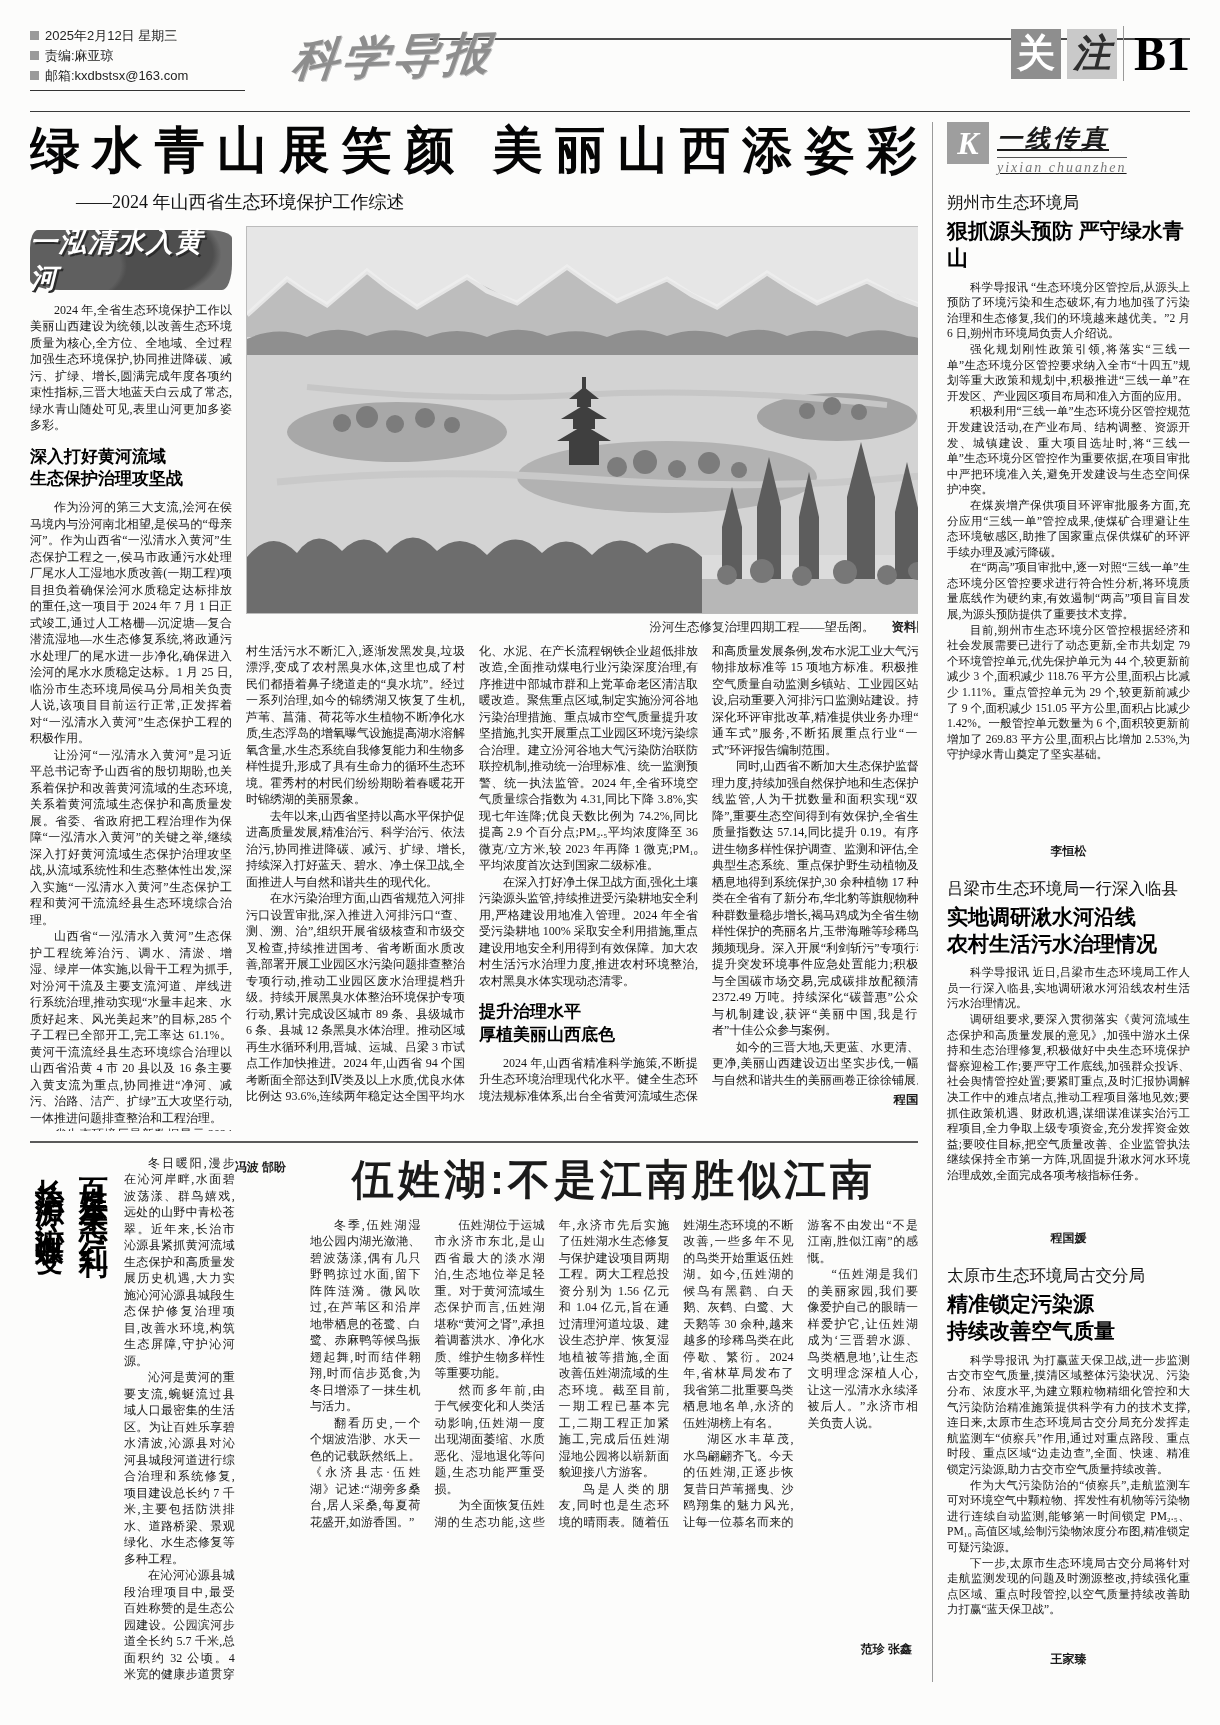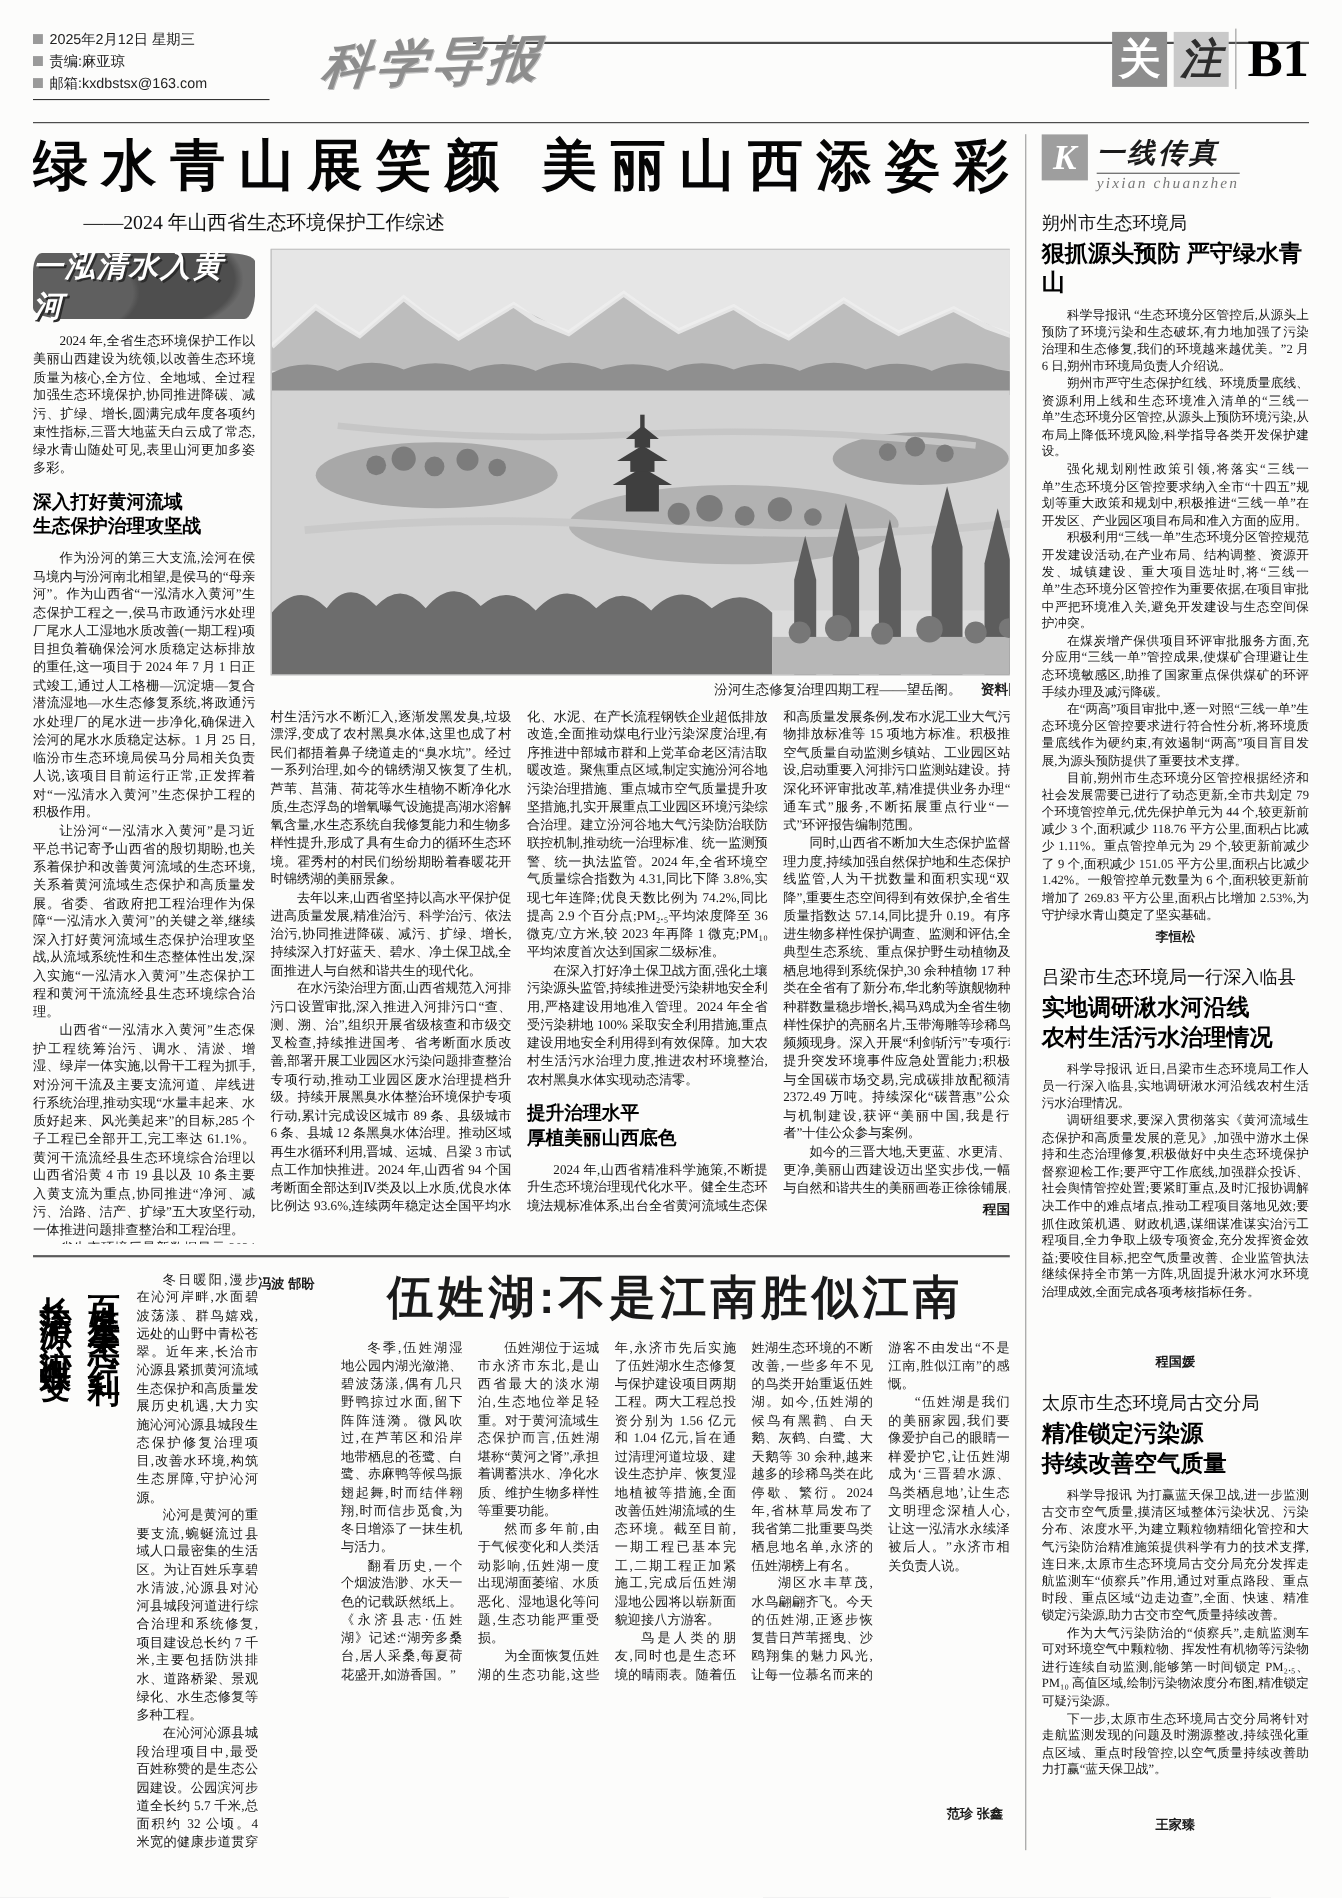--- a/index.html
+++ b/index.html
@@ -66,21 +66,21 @@
   .bltext .flow{overflow:hidden;flex:1;}
   .byl-row{text-align:right;font:bold 12px var(--sans);padding:4px 6px 0 0;}
   .mid{display:flex;flex-direction:column;overflow:hidden;}
   .h2mid{font:900 42px/1.1 var(--sans);text-align:center;letter-spacing:4px;margin:2px 0 14px;}
   .midbody{column-count:5;column-gap:14px;column-fill:balance;height:420px;overflow:hidden;}
   .midbody p{font:12px/16.5px var(--serif);text-align:justify;text-indent:2em;}
   
   .sb-badge{display:flex;align-items:flex-start;gap:8px;margin-bottom:12px;}
   .kbox{width:42px;height:42px;background:#9e9e9e;color:#fff;display:flex;align-items:center;
         justify-content:center;font:italic bold 32px var(--serif);}
-  .sb-t{display:flex;flex-direction:column;}
+  .sb-t{display:flex;flex-direction:column;text-decoration:underline;}
   .sb-t .zh-t{font:italic 900 25px var(--serif);letter-spacing:3px;border-bottom:1.5px solid #555;
         padding-bottom:2px;}
   .sb-t .py{font:italic 14px var(--serif);color:#777;letter-spacing:2px;margin-top:2px;}
   .kicker{font:16.5px var(--sans);color:#111;margin:4px 0 3px;}
   .sb-h{font:900 21px/1.3 var(--sans);color:#000;margin-bottom:8px;}
   .sb-body{overflow:hidden;}
   .sb-body p{font:11.5px/15.6px var(--serif);text-align:justify;text-indent:2em;color:#161616;}
   .sb-byl{text-align:center;font:bold 12px var(--sans);margin:3px 0 14px;}
 </style>
 </head>
@@ -115,21 +115,21 @@
           <div class="badge">
             <span>一泓清水入黄河</span>
           </div>
           <p class="b">2024 年,全省生态环境保护工作以美丽山西建设为统领,以改善生态环境质量为核心,全方位、全地域、全过程加强生态环境保护,协同推进降碳、减污、扩绿、增长,圆满完成年度各项约束性指标,三晋大地蓝天白云成了常态,绿水青山随处可见,表里山河更加多姿多彩。</p>
           <h3 class="sub">
             <div>深入打好黄河流域</div>
             <div>生态保护治理攻坚战</div>
           </h3>
           <p class="b">作为汾河的第三大支流,浍河在侯马境内与汾河南北相望,是侯马的“母亲河”。作为山西省“一泓清水入黄河”生态保护工程之一,侯马市政通污水处理厂尾水人工湿地水质改善(一期工程)项目担负着确保浍河水质稳定达标排放的重任,这一项目于 2024 年 7 月 1 日正式竣工,通过人工格栅—沉淀塘—复合潜流湿地—水生态修复系统,将政通污水处理厂的尾水进一步净化,确保进入浍河的尾水水质稳定达标。1 月 25 日,临汾市生态环境局侯马分局相关负责人说,该项目目前运行正常,正发挥着对“一泓清水入黄河”生态保护工程的积极作用。</p>
           <p class="b">让汾河“一泓清水入黄河”是习近平总书记寄予山西省的殷切期盼,也关系着保护和改善黄河流域的生态环境,关系着黄河流域生态保护和高质量发展。省委、省政府把工程治理作为保障“一泓清水入黄河”的关键之举,继续深入打好黄河流域生态保护治理攻坚战,从流域系统性和生态整体性出发,深入实施“一泓清水入黄河”生态保护工程和黄河干流流经县生态环境综合治理。</p>
-          <p class="b">山西省“一泓清水入黄河”生态保护工程统筹治污、调水、清淤、增湿、绿岸一体实施,以骨干工程为抓手,对汾河干流及主要支流河道、岸线进行系统治理,推动实现“水量丰起来、水质好起来、风光美起来”的目标,285 个子工程已全部开工,完工率达 61.1%。黄河干流流经县生态环境综合治理以山西省沿黄 4 市 19 县以及 10 条主要入黄支流为重点,协同推进“净河、减污、治路、洁产、扩绿”五大攻坚行动,一体推进问题排查整治和工程治理。</p>
+          <p class="b">山西省“一泓清水入黄河”生态保护工程统筹治污、调水、清淤、增湿、绿岸一体实施,以骨干工程为抓手,对汾河干流及主要支流河道、岸线进行系统治理,推动实现“水量丰起来、水质好起来、风光美起来”的目标,285 个子工程已全部开工,完工率达 61.1%。黄河干流流经县生态环境综合治理以山西省沿黄 4 市 20 县以及 16 条主要入黄支流为重点,协同推进“净河、减污、治路、洁产、扩绿”五大攻坚行动,一体推进问题排查整治和工程治理。</p>
           <p class="b">省生态环境厅最新数据显示,2024 年,黄河干流(山西段)水质连续三年稳定达到Ⅱ类;汾河入黄断面水质首次达到Ⅲ类优良。</p>
 
         </div>
 
         <div>
           <div class="photo">
             <svg width="683" height="388" viewBox="0 0 683 388" xmlns="http://www.w3.org/2000/svg">
               <rect x="0" y="0" width="683" height="388" fill="#dcdcdc"></rect>
               <rect x="0" y="0" width="683" height="95" fill="#e6e6e6"></rect>
               <path d="M0,88 L40,52 L80,78 L120,44 L170,80 L220,50 L270,76 L320,40 L370,74 L420,52 L470,80 L520,46 L570,76 L620,54 L683,82 L683,110 L0,110 Z" fill="#bdbdbd"></path>
@@ -257,21 +257,20 @@
         <div class="sb-t">
           <div class="zh-t">一线传真</div>
           <div class="py">yixian chuanzhen</div>
         </div>
       </div>
 
       <div class="kicker">朔州市生态环境局</div>
       <div class="sb-h">狠抓源头预防 严守绿水青山</div>
       <div class="sb-body" style="height:560px">
           <p class="">科学导报讯 “生态环境分区管控后,从源头上预防了环境污染和生态破坏,有力地加强了污染治理和生态修复,我们的环境越来越优美。”2 月 6 日,朔州市环境局负责人介绍说。</p>
-          <p class="">朔州市严守生态保护红线、环境质量底线、资源利用上线和生态环境准入清单的“三线一单”生态环境分区管控,从源头上预防环境污染,从布局上降低环境风险,科学指导各类开发保护建设。</p>
           <p class="">强化规划刚性政策引领,将落实“三线一单”生态环境分区管控要求纳入全市“十四五”规划等重大政策和规划中,积极推进“三线一单”在开发区、产业园区项目布局和准入方面的应用。</p>
           <p class="">积极利用“三线一单”生态环境分区管控规范开发建设活动,在产业布局、结构调整、资源开发、城镇建设、重大项目选址时,将“三线一单”生态环境分区管控作为重要依据,在项目审批中严把环境准入关,避免开发建设与生态空间保护冲突。</p>
           <p class="">在煤炭增产保供项目环评审批服务方面,充分应用“三线一单”管控成果,使煤矿合理避让生态环境敏感区,助推了国家重点保供煤矿的环评手续办理及减污降碳。</p>
           <p class="">在“两高”项目审批中,逐一对照“三线一单”生态环境分区管控要求进行符合性分析,将环境质量底线作为硬约束,有效遏制“两高”项目盲目发展,为源头预防提供了重要技术支撑。</p>
           <p class="">目前,朔州市生态环境分区管控根据经济和社会发展需要已进行了动态更新,全市共划定 79 个环境管控单元,优先保护单元为 44 个,较更新前减少 3 个,面积减少 118.76 平方公里,面积占比减少 1.11%。重点管控单元为 29 个,较更新前减少了 9 个,面积减少 151.05 平方公里,面积占比减少 1.42%。一般管控单元数量为 6 个,面积较更新前增加了 269.83 平方公里,面积占比增加 2.53%,为守护绿水青山奠定了坚实基础。</p>
         </div>
       <div class="sb-byl">李恒松</div>
 
       <div class="kicker">吕梁市生态环境局一行深入临县</div>
       <div class="sb-h">

